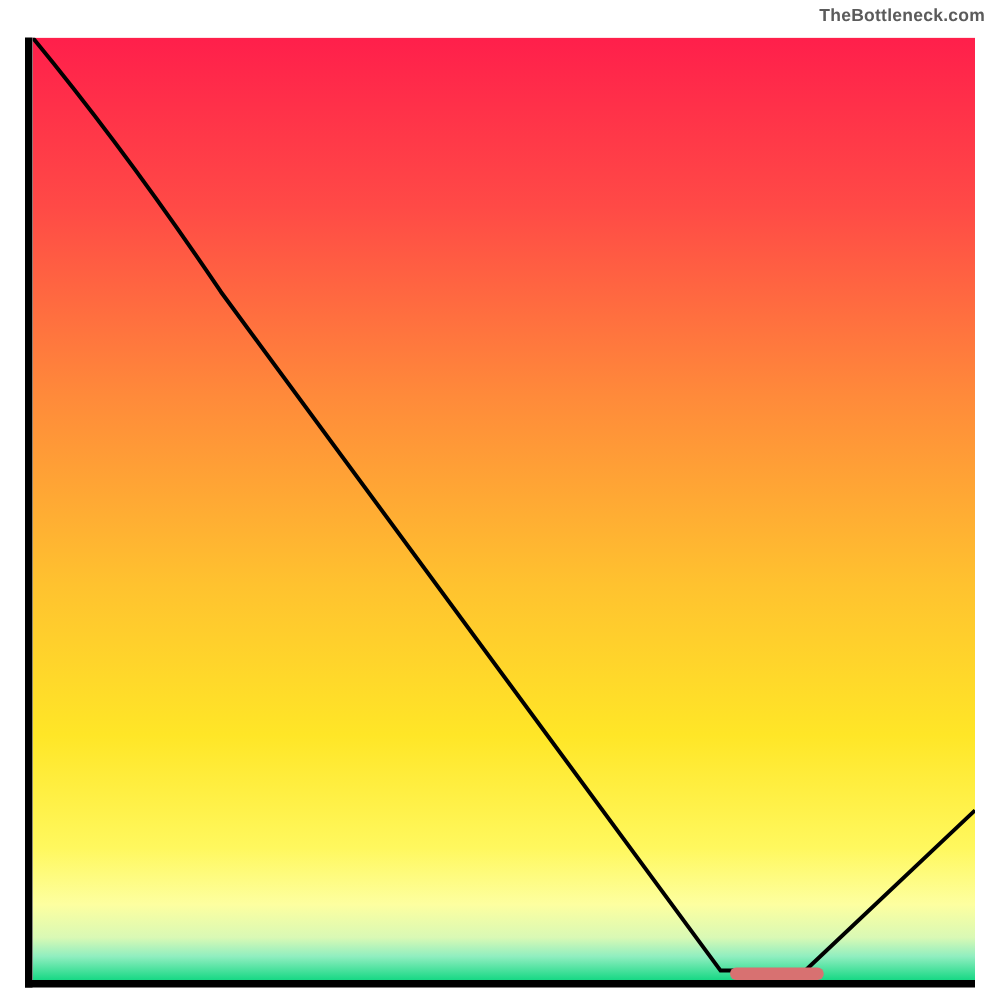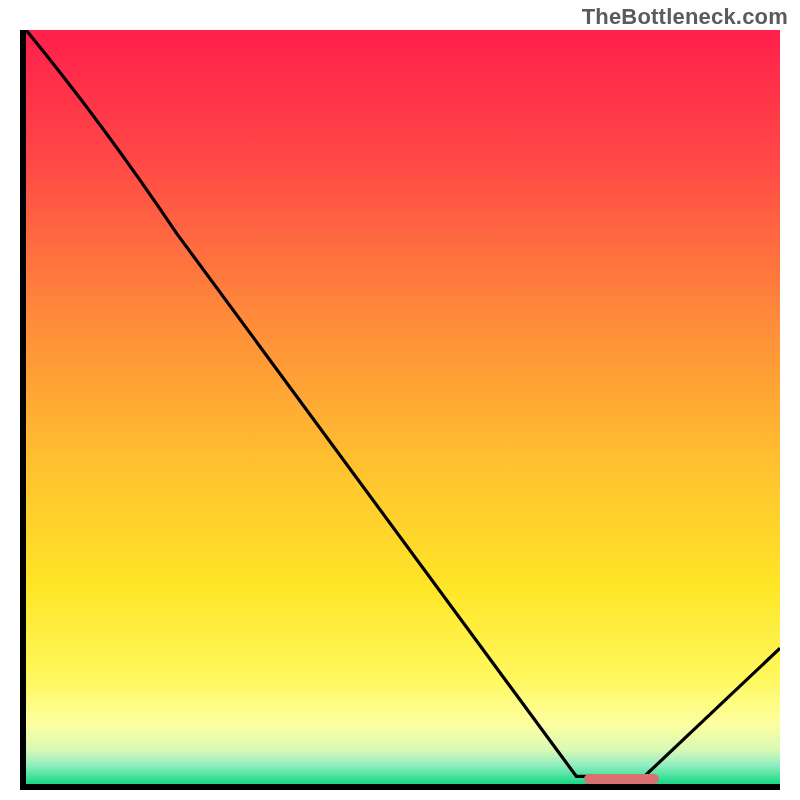--- a/index.html
+++ b/index.html
@@ -12,21 +12,21 @@
   }
   .container {
     position: relative;
     width: 800px;
     height: 800px;
   }
   .watermark {
     position: absolute;
     top: 4px;
     right: 12px;
-    font-size: 22px;
+    font-size: 14px;
     font-weight: 600;
     color: #5b5b5b;
     letter-spacing: 0.2px;
     user-select: none;
   }
   .plot-frame {
     position: absolute;
     left: 20px;
     top: 30px;
     width: 760px;

